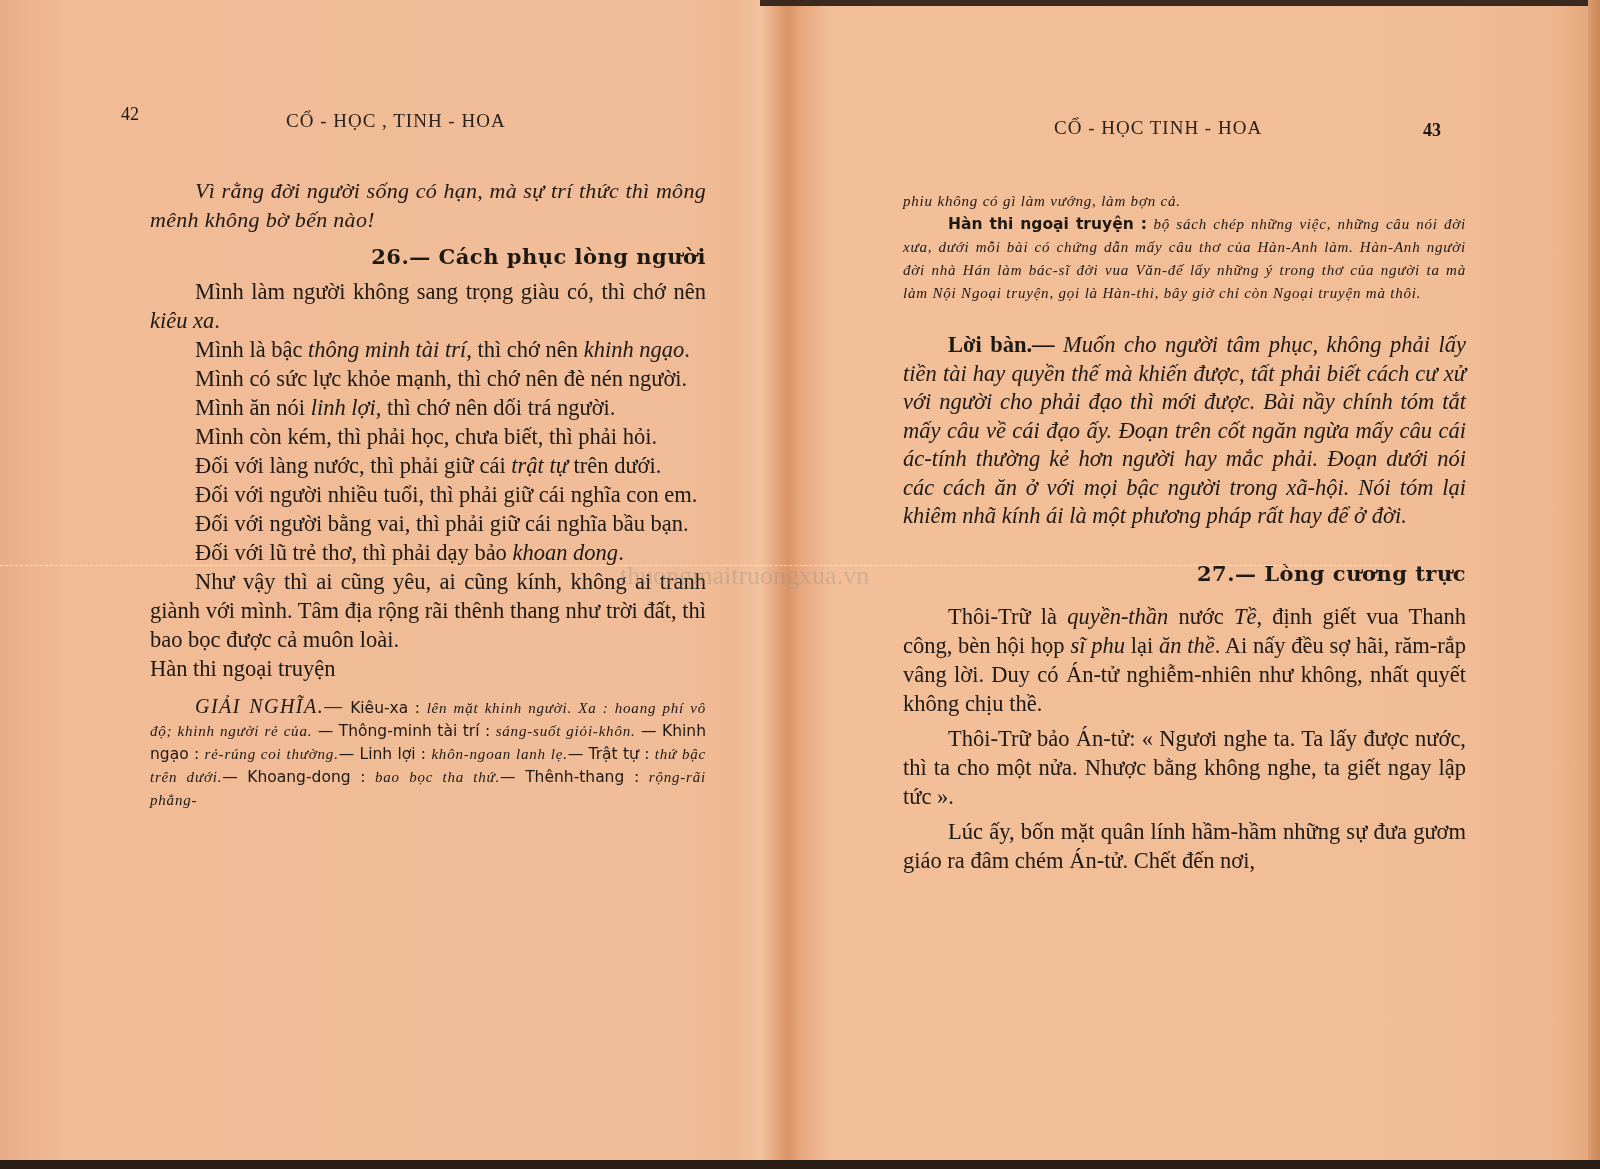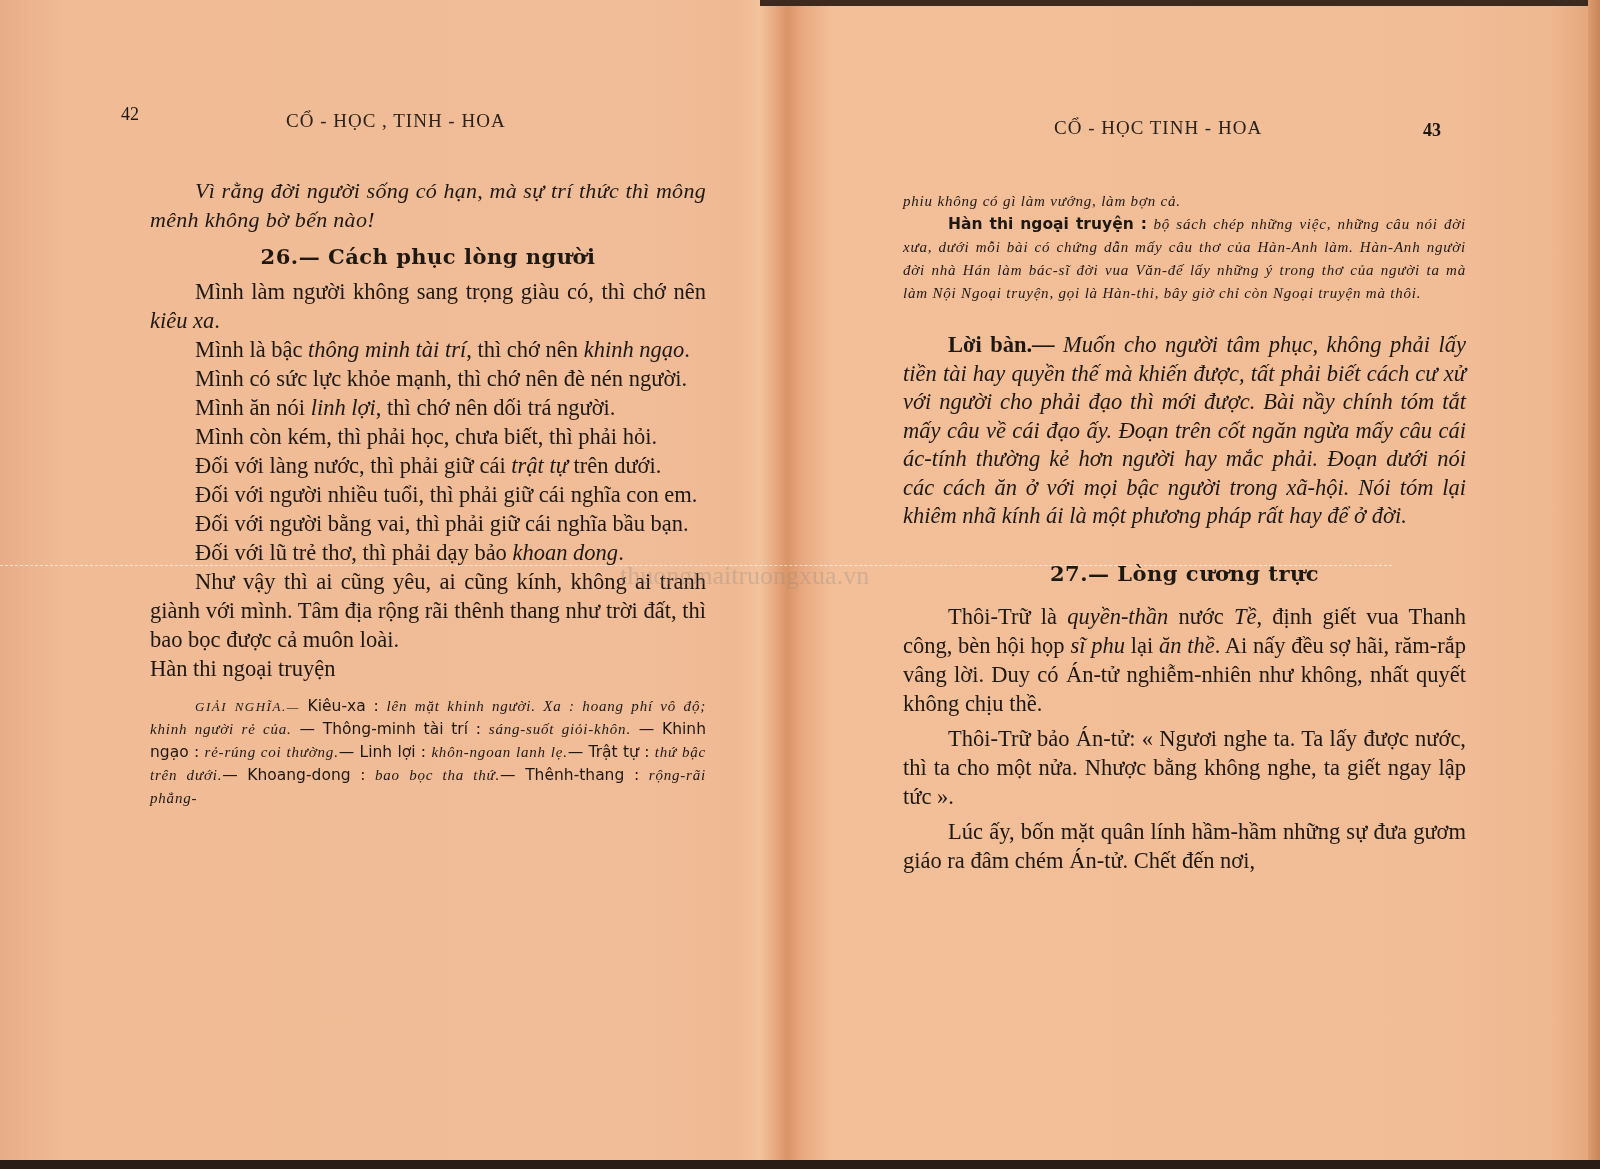--- a/index.html
+++ b/index.html
@@ -20,25 +20,25 @@
   .page-left { left:0; width:785px; }
   .page-right { left:785px; width:815px; }
 
   .running-head { position:absolute; font-family:"Liberation Serif", serif; font-size:19px; letter-spacing:1px; color:#2a211b; }
   .page-num { position:absolute; font-family:"Liberation Serif", serif; font-size:18px; color:#1d1712; }
 
   .body-text { position:absolute; font-family:"Liberation Serif", serif; font-size:22.5px; line-height:29px; color:#1e1813; text-align:justify;margin-left:38px; }
   .body-text p { margin:0; }
   .indent { text-indent:45px; }
   .it { font-style:italic; }
-  .heading { font-family:"DejaVu Serif", serif; font-weight:bold; font-size:21px; text-align:center; letter-spacing:0.5px; }
+  .heading { font-family:"DejaVu Serif", serif; font-weight:bold; font-size:21px; text-align:right; letter-spacing:0.5px; }
   .attr { padding-right:70px; }
   .small { font-family:"DejaVu Sans", sans-serif; font-size:15.5px; line-height:23px; }
   .small .it { font-family:"Liberation Serif", serif; font-size:15px; letter-spacing:0.8px; }
-  .gloss-head { font-family:"Liberation Serif", serif; font-style:italic; font-size:13px; letter-spacing:1.5px; }
+  .gloss-head { font-family:"Liberation Serif", serif; font-style:italic; font-size:20px; letter-spacing:1.5px; }
   .bold-term { font-family:"DejaVu Sans", sans-serif; font-weight:bold; }
 
   .watermark {
     position:absolute; left:0; top:565px; width:1392px; height:24px;
     font-family:"Liberation Serif", serif; font-size:26px; color:rgba(150,140,135,0.35);
     border-top:1px dashed rgba(255,255,255,0.6); line-height:24px;
   }
   .watermark span { position:absolute; left:620px; top:-2px; }
 </style>
 </head>

